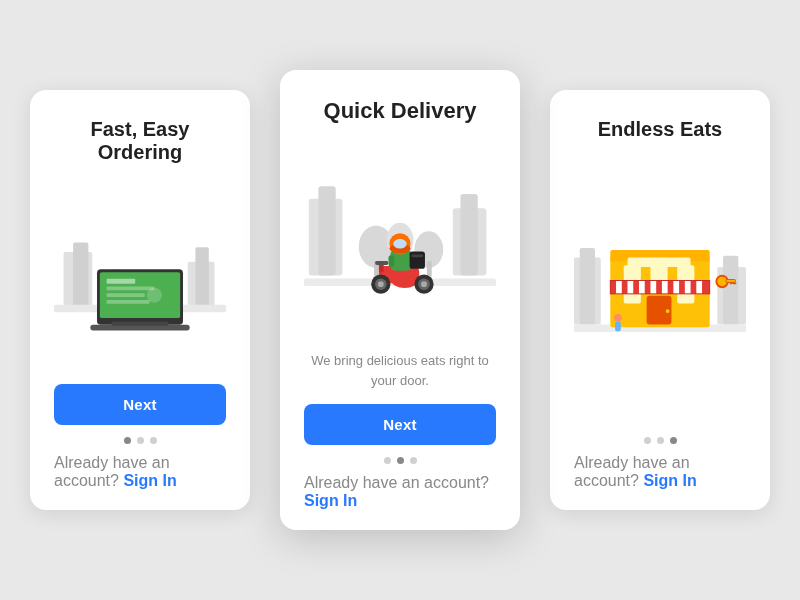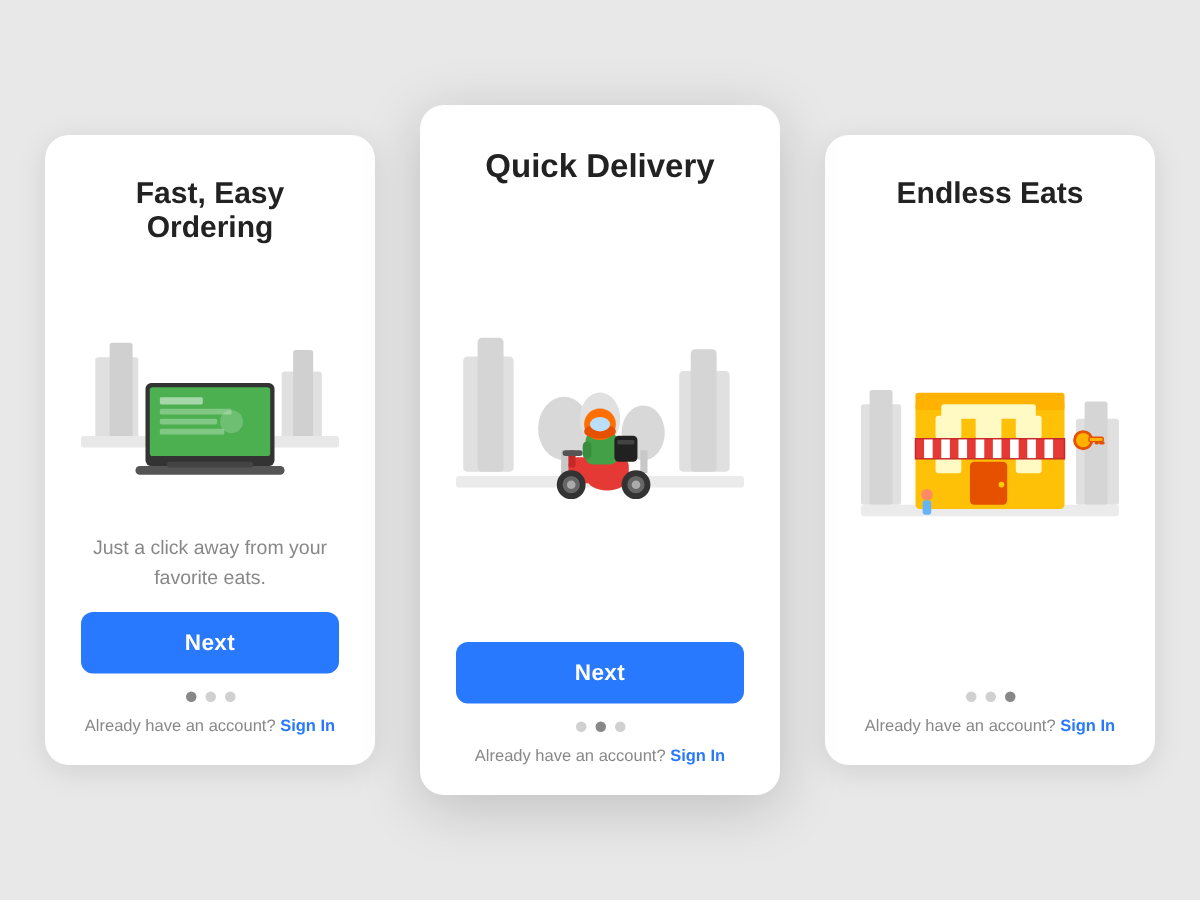--- a/index.html
+++ b/index.html
@@ -122,21 +122,21 @@
       height: 7px;
       border-radius: 50%;
       background: #d0d0d0;
     }
 
     .dot.active {
       background: #888;
     }
 
     .signin-text {
-      font-size: 11px;
+      font-size: 16px;
       color: #888;
     }
 
     .signin-link {
       color: #2979ff;
       font-weight: 600;
       cursor: pointer;
       text-decoration: none;
     }
 
@@ -192,21 +192,20 @@
         <rect x="55" y="76" width="50" height="4" rx="1" fill="rgba(255,255,255,0.3)"></rect>
         <rect x="55" y="83" width="40" height="4" rx="1" fill="rgba(255,255,255,0.3)"></rect>
         <rect x="55" y="90" width="45" height="4" rx="1" fill="rgba(255,255,255,0.3)"></rect>
         <circle cx="105" cy="85" r="8" fill="rgba(255,255,255,0.2)"></circle>
 
         <rect x="38" y="116" width="104" height="6" rx="3" fill="#555"></rect>
 
         <rect x="60" y="113" width="60" height="4" rx="2" fill="#444"></rect>
       </svg>
     </div>
-    <div class="card-desc">Just a click away from your favorite eats.</div>
     <button class="btn-next">Next</button>
     <div class="dots">
       <div class="dot active"></div>
       <div class="dot"></div>
       <div class="dot"></div>
     </div>
     <div class="signin-text">
       <span>Already have an account?</span>
       <a class="signin-link">Sign In</a>
     </div>
@@ -250,20 +249,21 @@
         <ellipse cx="100" cy="87" rx="11" ry="5" fill="#e65100"></ellipse>
 
         <ellipse cx="100" cy="82" rx="7" ry="5" fill="#bbdefb"></ellipse>
 
         <rect x="110" y="90" width="16" height="18" rx="3" fill="#212121"></rect>
         <rect x="112" y="93" width="12" height="3" rx="1" fill="#424242"></rect>
 
         <rect x="88" y="94" width="6" height="12" rx="3" fill="#388e3c"></rect>
       </svg>
     </div>
+    <div class="card-desc">We bring delicious eats right to your door.</div>
     <button class="btn-next">Next</button>
     <div class="dots">
       <div class="dot"></div>
       <div class="dot active"></div>
       <div class="dot"></div>
     </div>
     <div class="signin-text">
       <span>Already have an account?</span>
       <a class="signin-link">Sign In</a>
     </div>

